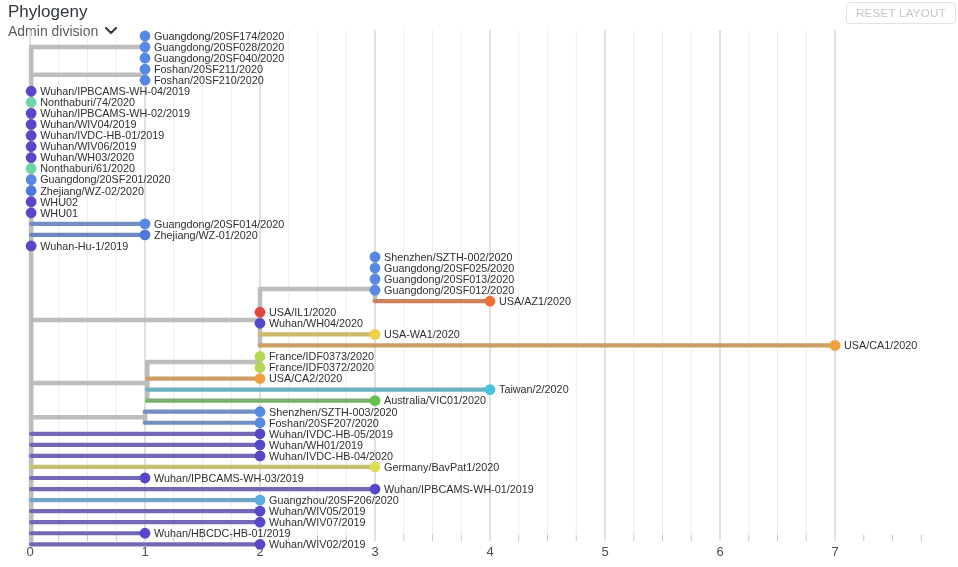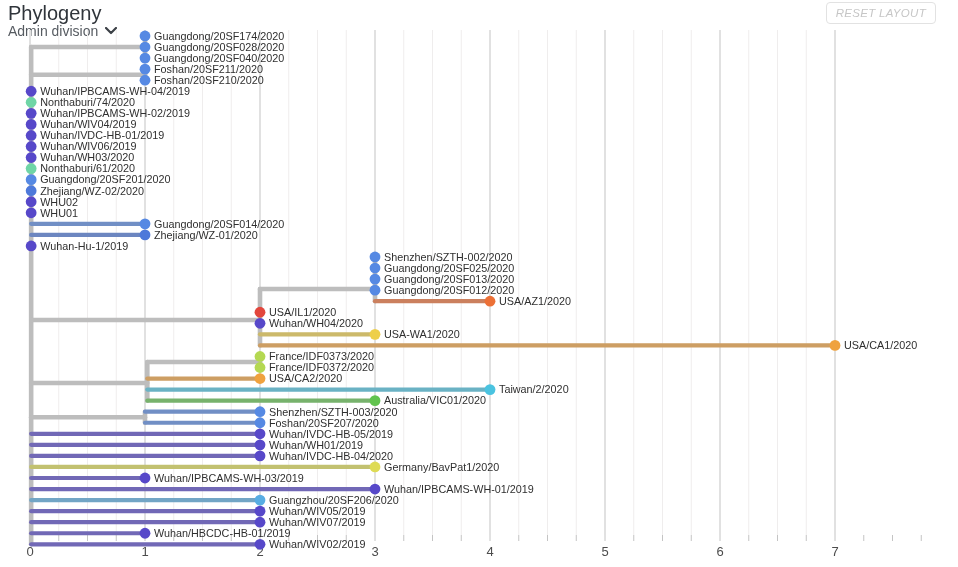--- a/index.html
+++ b/index.html
@@ -1,24 +1,24 @@
 <!DOCTYPE html>
 <html><head>
 <meta charset="utf-8">
 <style>
   html,body{margin:0;padding:0;background:#fff;}
   .app{position:relative;width:958px;height:567px;background:#fff;overflow:hidden;
        font-family:"Liberation Sans",sans-serif;}
-  .title{position:absolute;left:8px;top:2px;font-size:20px;color:#30353b;}
+  .title{position:absolute;left:8px;top:2px;font-size:17px;color:#30353b;}
   .colorby{position:absolute;left:8px;top:23px;font-size:14px;color:#565b61;cursor:pointer;
            display:flex;align-items:center;gap:7px;}
   .colorby svg{display:block;}
-  .reset{position:absolute;top:2px;right:22px;background:#fff;border:1px solid #e2e2e2;
+  .reset{position:absolute;top:2px;right:2px;background:#fff;border:1px solid #e2e2e2;
          border-radius:4px;color:#c6c6c6;font-size:11.5px;letter-spacing:.3px;
-         padding:4px 9px;font-family:"Liberation Sans",sans-serif;cursor:pointer;font-style:italic;}
+         padding:4px 9px;font-family:"Liberation Sans",sans-serif;cursor:pointer;}
   #tree{position:absolute;left:0;top:0;}
 </style>
 </head>
 <body>
 
 <div class="app">
   <div class="title">Phylogeny</div>
   <div class="colorby">
     <span>Admin division</span>
     <svg width="12" height="8" viewBox="0 0 12 8">

